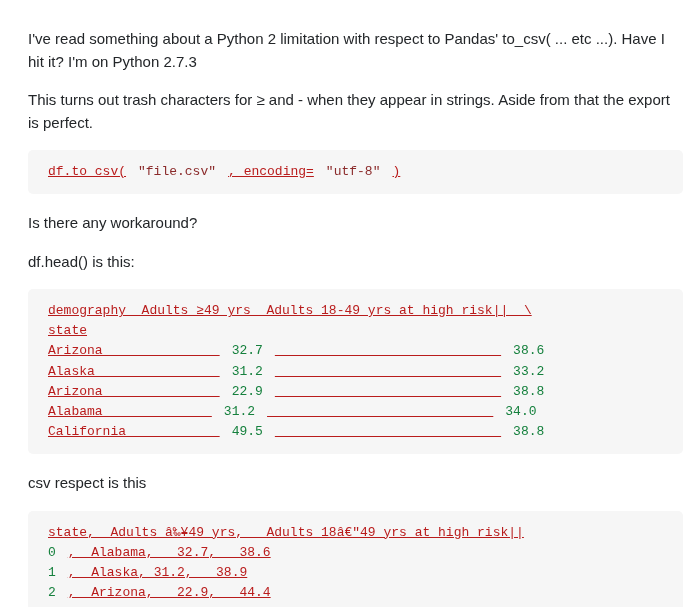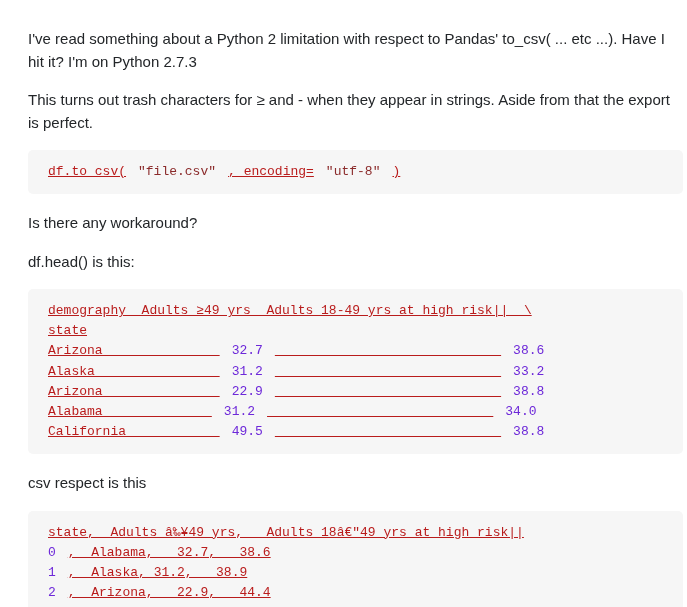--- a/index.html
+++ b/index.html
@@ -25,21 +25,21 @@
       padding: 12px 14px;
       font-family: Consolas, Menlo, Monaco, "Courier New", monospace;
       font-size: 13px;
       line-height: 1.55;
       color: #2f3337;
       overflow-x: auto;
       margin-bottom: 18px;
       white-space: pre;
     }
     .str { color: #8b2b2b; }
-    .num { color: #6d28d9; }
+    .num { color: #15803d; }
     .py { color: #b91c1c; text-decoration: underline; }
   </style>
 </head>
 <body>
 
 <p>I've read something about a Python 2 limitation with respect to Pandas' to_csv( ... etc ...). Have I hit it? I'm on Python 2.7.3</p>
 
 <p>This turns out trash characters for ≥ and - when they appear in strings. Aside from that the export is perfect.</p>
 
 <pre class="code-block"><span class="py">df.to_csv(</span><span class="str">"file.csv"</span><span class="py">, encoding=</span><span class="str">"utf-8"</span><span class="py">)</span></pre>

